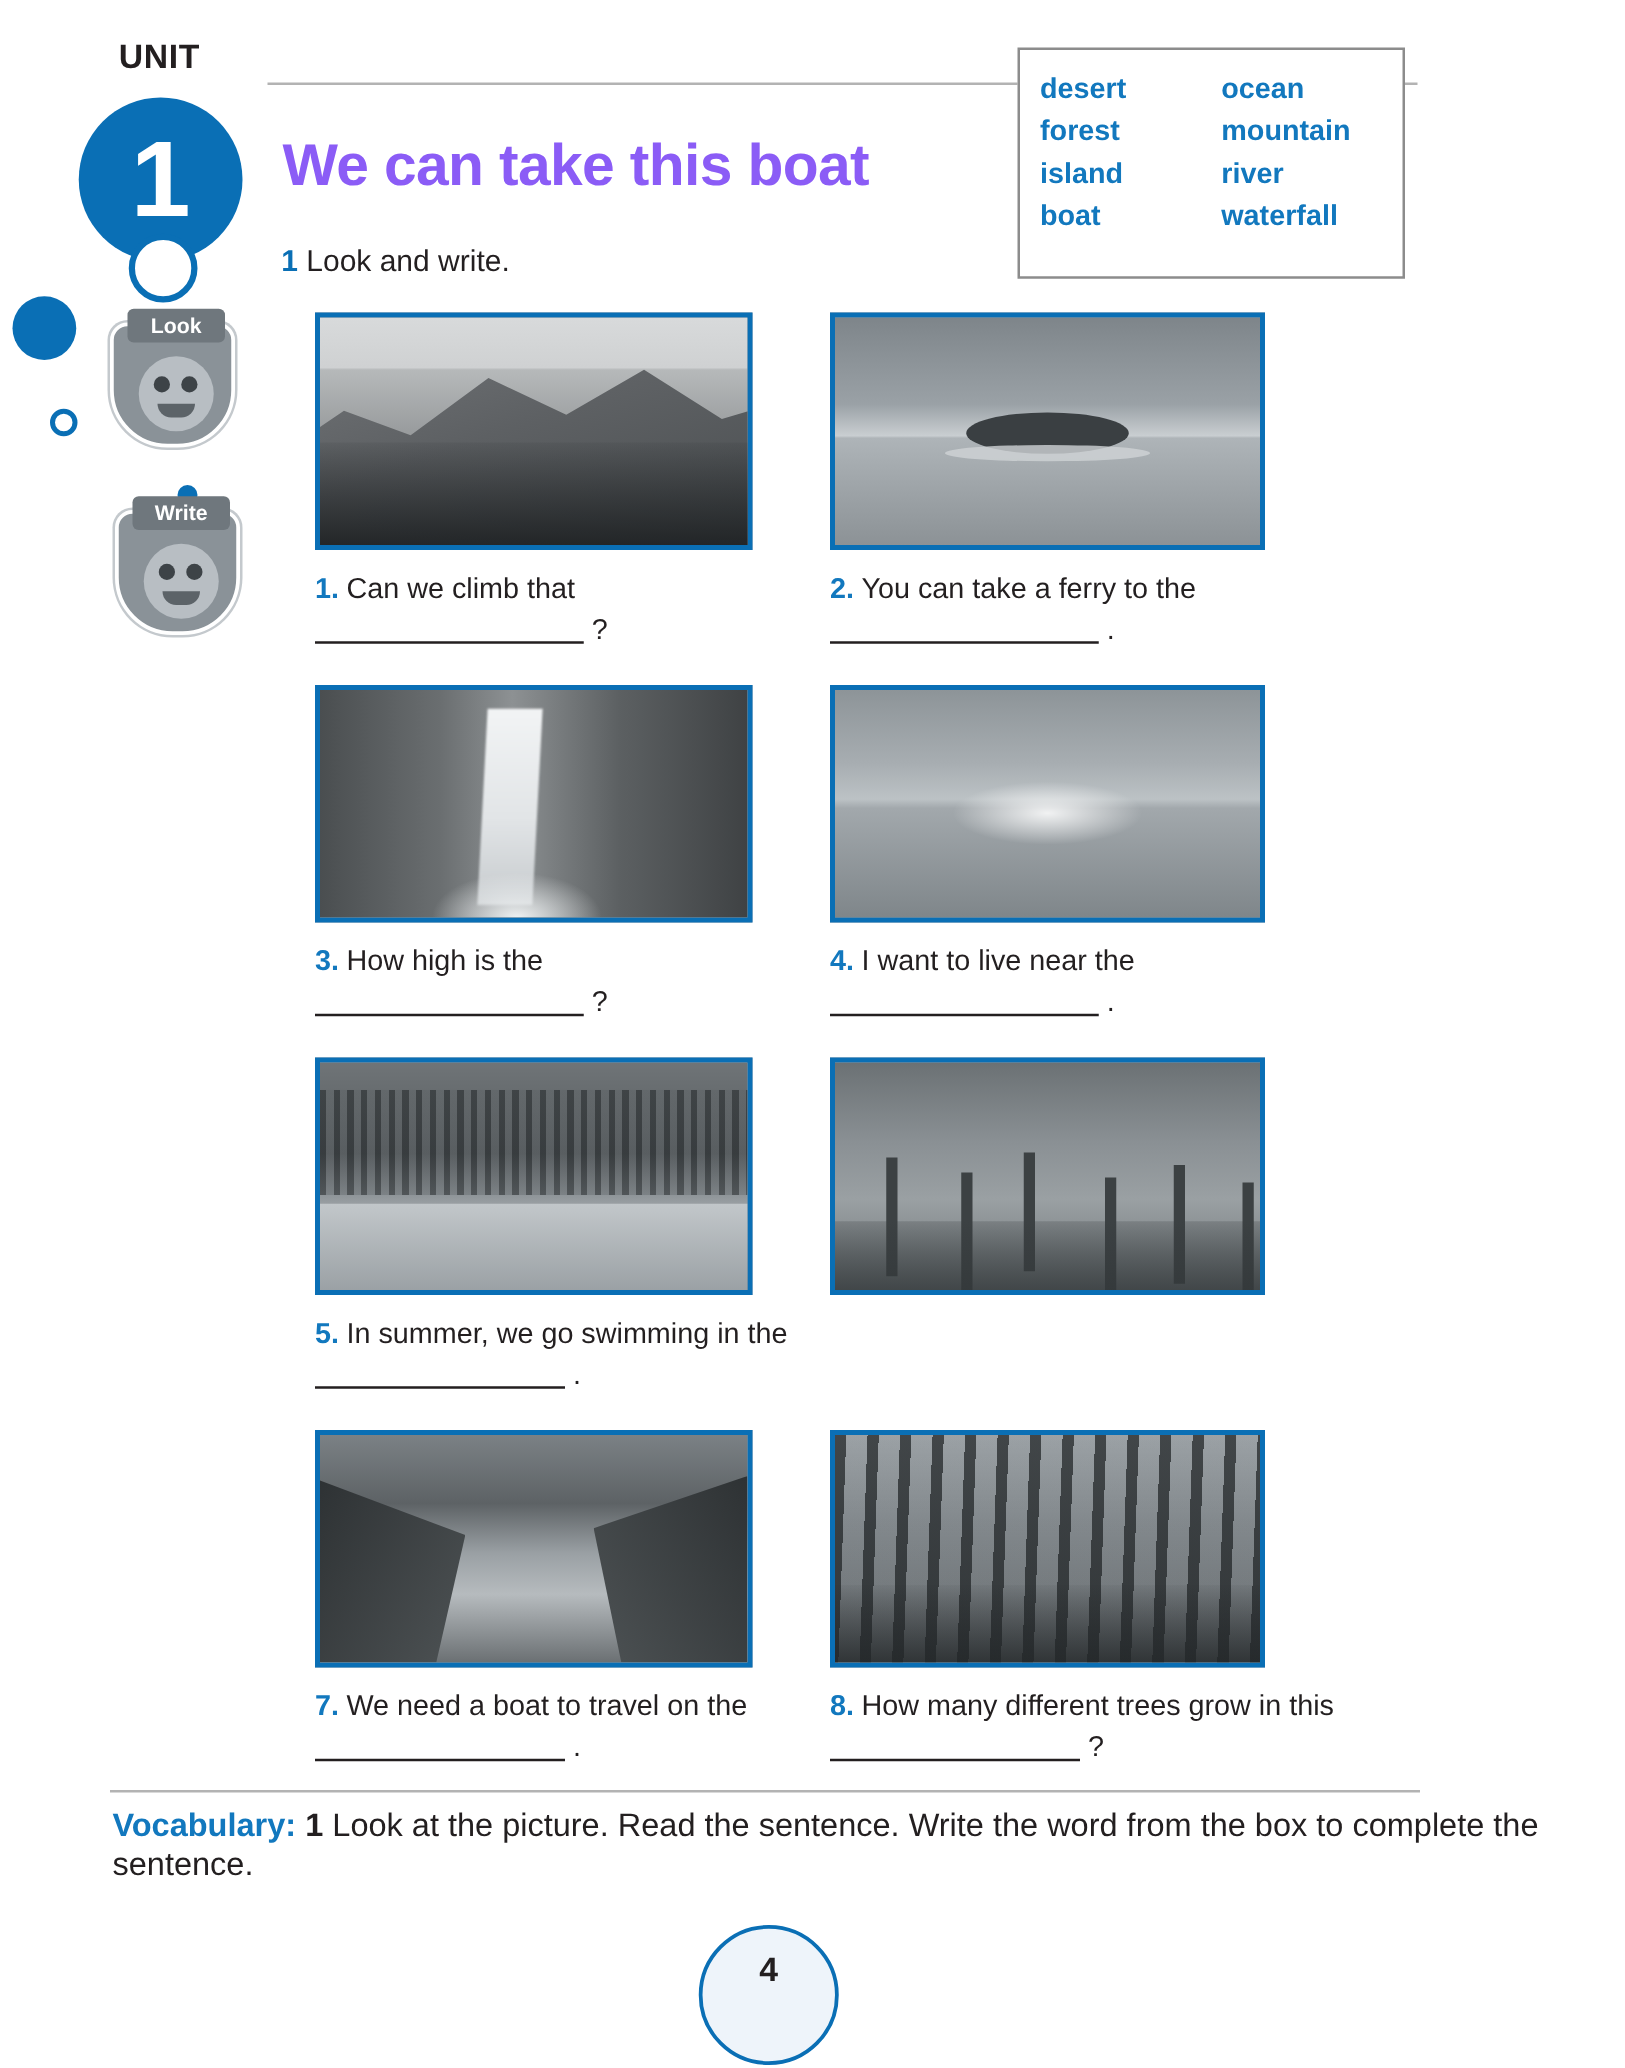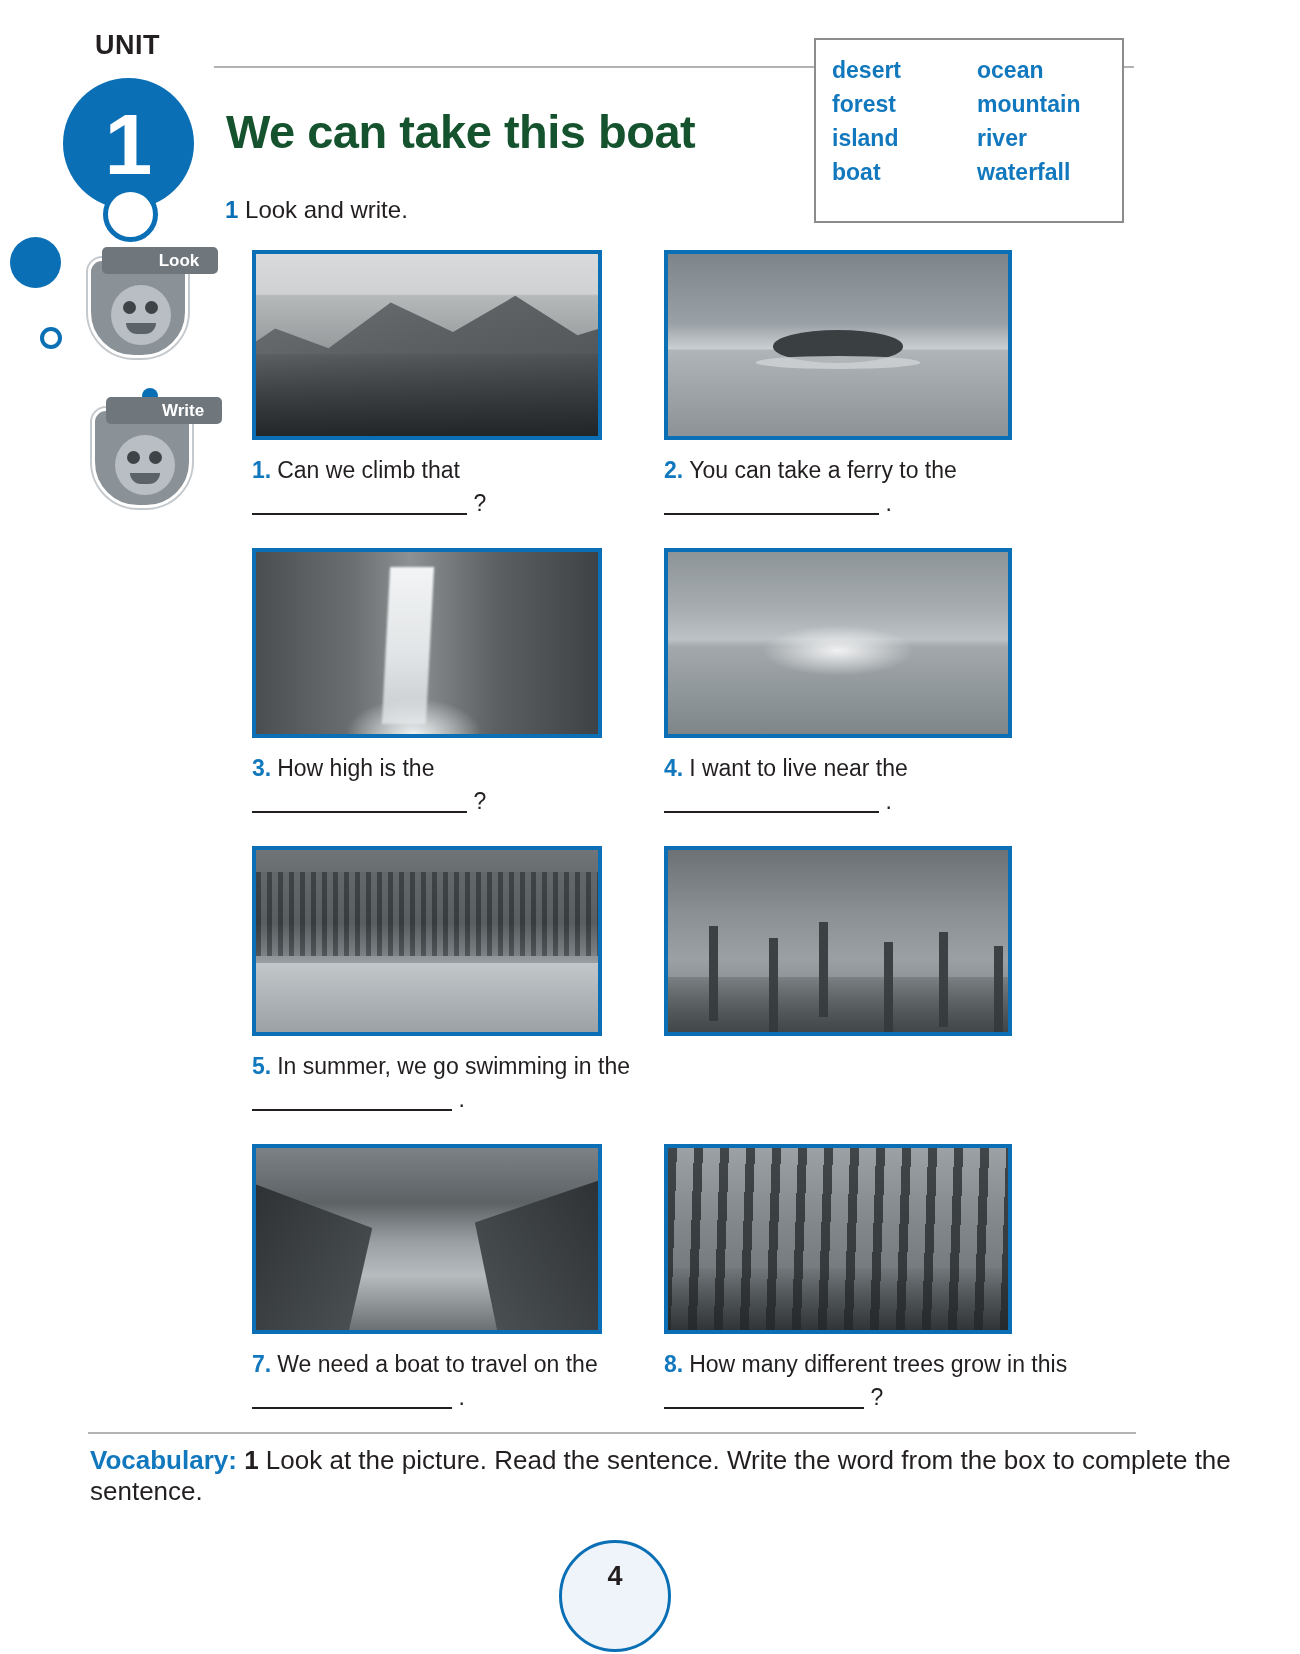--- a/index.html
+++ b/index.html
@@ -86,21 +86,21 @@
     height: 2px;
     background: #b3b3b3;
   }
 
   .page-title {
     position: absolute;
     left: 226px;
     top: 104px;
     font-size: 47px;
     font-weight: bold;
-    color: #14532d;
+    color: #8b5cf6;
     letter-spacing: -0.5px;
   }
 
   
   .word-box {
     position: absolute;
     left: 814px;
     top: 38px;
     width: 310px;
     height: 185px;
@@ -153,21 +153,20 @@
     width: 78px;
     height: 27px;
     border-radius: 5px;
     background: #6f777d;
     color: #ffffff;
     font-size: 17px;
     font-weight: bold;
     display: flex;
     align-items: center;
     justify-content: center;
-    padding-left: 38px;
   }
   .badge-face {
     position: absolute;
     left: 20px;
     top: 24px;
     width: 60px;
     height: 60px;
     border-radius: 50%;
     background: #b8bec3;
   }

